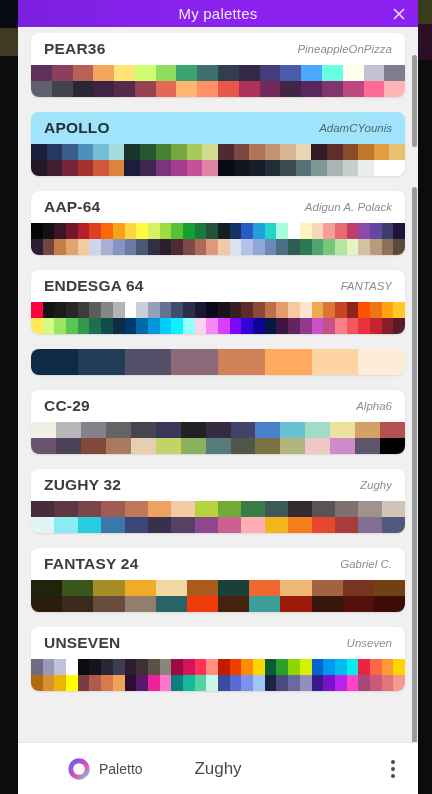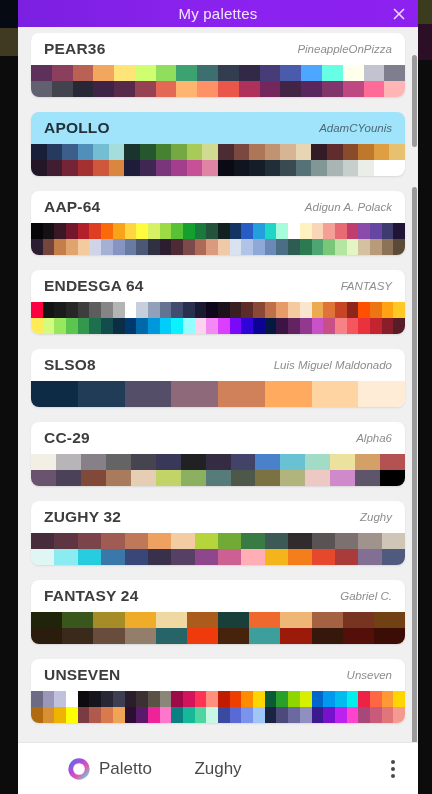--- a/index.html
+++ b/index.html
@@ -125,21 +125,21 @@
     background: #ffffff;
     border-top: 1px solid #e6e6e6;
     display: flex; align-items: center;
     position: relative;
   }
   .brand {
     display: flex; align-items: center; gap: 9px;
     margin-left: 50px;
     cursor: pointer;
   }
-  .brand-label { font-size: 17px; color: #4a4a4a; }
+  .brand-label { font-size: 14px; color: #4a4a4a; }
   .ring { width: 22px; height: 22px; display:block; }
   .load-btn {
     position: absolute; left: 0; right: 0;
     text-align: center;
     font-size: 17px; color: #4a4a4a;
     cursor: pointer;
     pointer-events: none;
   }
   .load-btn span { pointer-events: auto; }
   .kebab {
@@ -433,24 +433,20 @@
                 <div class="swatch" style="background: rgb(246, 129, 135);"></div>
                 <div class="swatch" style="background: rgb(245, 85, 93);"></div>
                 <div class="swatch" style="background: rgb(234, 50, 60);"></div>
                 <div class="swatch" style="background: rgb(196, 36, 48);"></div>
                 <div class="swatch" style="background: rgb(137, 30, 43);"></div>
                 <div class="swatch" style="background: rgb(87, 28, 39);"></div>
               </div>
             </div>
           </div>
           <div class="card">
-            <div class="card-head">
-              <div class="card-name">SLSO8</div>
-              <div class="card-author">Luis Miguel Maldonado</div>
-            </div>
             <div class="swatches">
               <div class="swatch-row tall">
                 <div class="swatch" style="background: rgb(13, 43, 69);"></div>
                 <div class="swatch" style="background: rgb(32, 60, 86);"></div>
                 <div class="swatch" style="background: rgb(84, 78, 104);"></div>
                 <div class="swatch" style="background: rgb(141, 105, 122);"></div>
                 <div class="swatch" style="background: rgb(208, 129, 89);"></div>
                 <div class="swatch" style="background: rgb(255, 170, 94);"></div>
                 <div class="swatch" style="background: rgb(255, 212, 163);"></div>
                 <div class="swatch" style="background: rgb(255, 236, 214);"></div>

